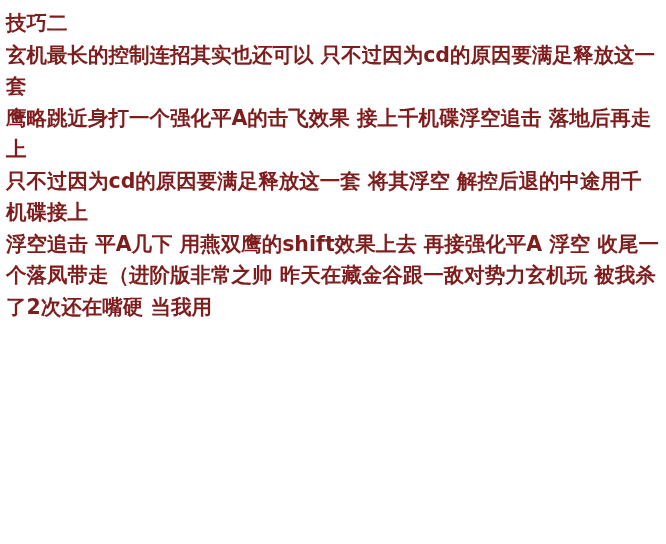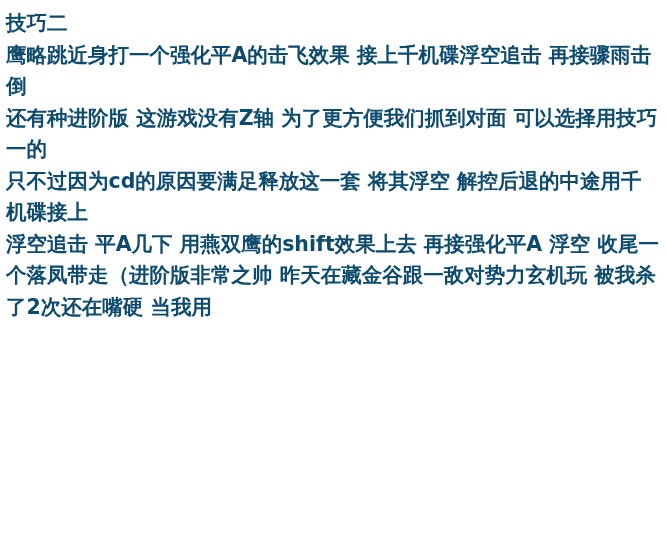--- a/index.html
+++ b/index.html
@@ -18,37 +18,37 @@
     width: 666px;
     height: 544px;
     background: #ffffff;
     box-sizing: border-box;
     padding: 8px 6px 0 6px;
   }
   .doc-body {
     display: block;
   }
   .line {
-    color: #0c4a6e;
+    color: #7f1d1d;
     font-weight: bold;
     font-size: 20.5px;
     line-height: 31.5px;
     letter-spacing: 0px;
     white-space: pre-wrap;
     word-break: break-all;
   }
   .line.title {
     font-size: 20.5px;
   }
 </style>
 </head>
 <body>
 
 <div class="page">
   <div class="doc-body">
     <div class="line title">技巧二</div>
-    <div class="line">鹰略跳近身打一个强化平A的击飞效果 接上千机碟浮空追击 再接骤雨击倒</div>
-    <div class="line">还有种进阶版 这游戏没有Z轴 为了更方便我们抓到对面 可以选择用技巧一的</div>
+    <div class="line">玄机最长的控制连招其实也还可以 只不过因为cd的原因要满足释放这一套</div>
+    <div class="line">鹰略跳近身打一个强化平A的击飞效果 接上千机碟浮空追击 落地后再走上</div>
     <div class="line">只不过因为cd的原因要满足释放这一套 将其浮空 解控后退的中途用千机碟接上</div>
     <div class="line">浮空追击 平A几下 用燕双鹰的shift效果上去 再接强化平A 浮空 收尾一个落凤带走（进阶版非常之帅 昨天在藏金谷跟一敌对势力玄机玩 被我杀了2次还在嘴硬 当我用</div>
 
   </div>
 </div>
 
 </body></html>

